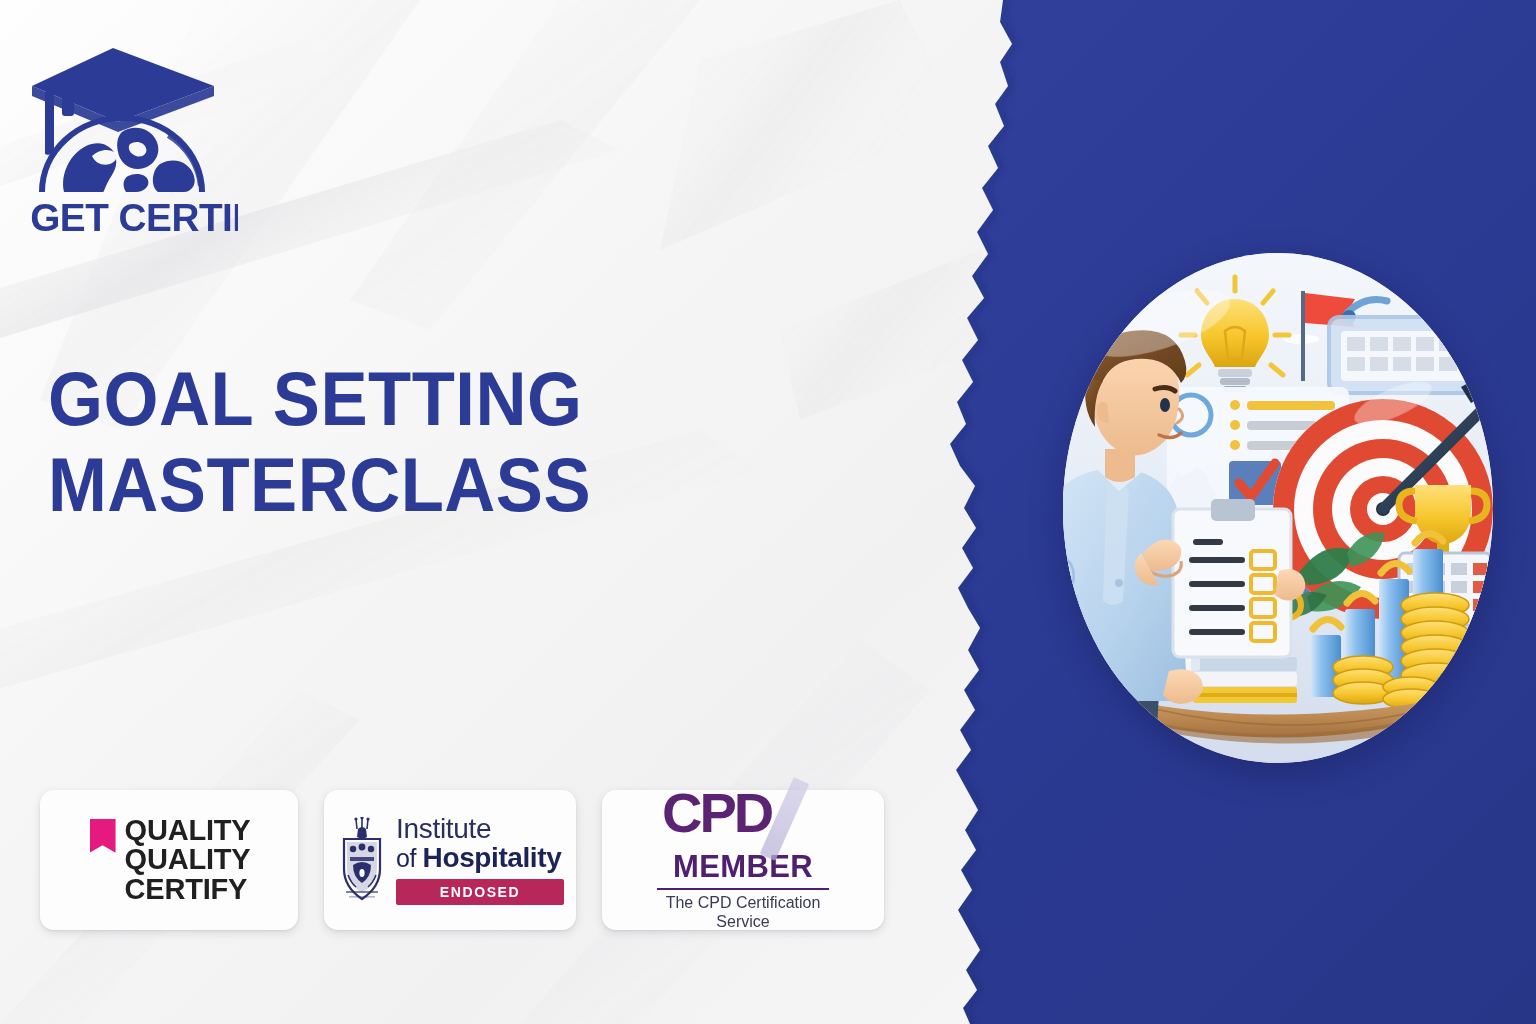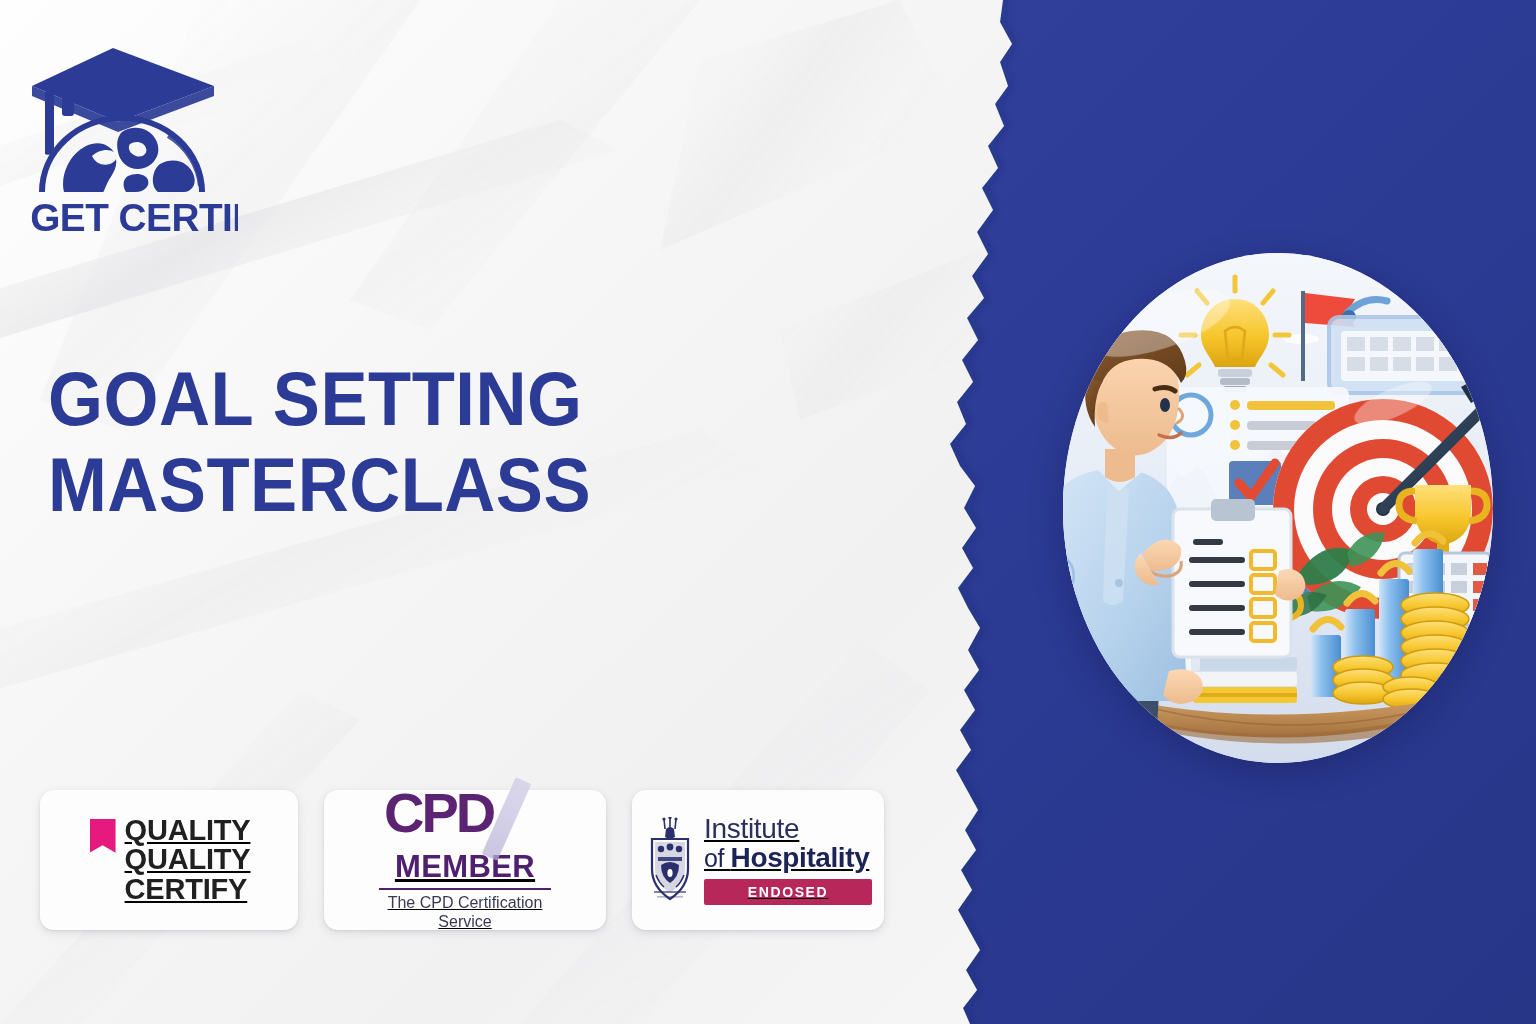--- a/index.html
+++ b/index.html
@@ -43,21 +43,20 @@
   .headline .l2 { display:block; }
 
   
   .badges { position:absolute; left:40px; top:790px; display:flex; gap:26px; align-items:flex-start; }
   .badge-card {
     background:#fdfdfd;
     border-radius:14px;
     box-shadow:0 3px 10px rgba(60,60,80,.13), 0 1px 3px rgba(60,60,80,.10);
     display:flex; align-items:center; justify-content:center;
     height:140px;
-    text-decoration:underline;
   }
   .badge-qls { width:258px; padding:12px 14px 12px 16px; }
   .badge-ioh { width:252px; padding:10px 12px; }
   .badge-cpd { width:282px; padding:8px 12px; }
 
   
   .qls-inner { display:flex; align-items:flex-start; gap:9px; }
   .qls-mark { width:26px; height:34px; background:#e6197f; flex:0 0 auto; margin-top:3px;
               clip-path:polygon(0 0,100% 0,100% 100%,50% 78%,0 100%); }
   .qls-text { font-weight:bold; font-size:29px; line-height:1.02; color:#202020; letter-spacing:-0.2px; }
@@ -200,35 +199,20 @@
 
   <div class="badges">
 
     <div class="badge-card badge-qls">
       <div class="qls-inner">
         <div class="qls-mark"></div>
         <div class="qls-text">
           <span>QUALITY</span>
           <span>QUALITY</span>
           <span>CERTIFY</span>
-        </div>
-      </div>
-    </div>
-
-    <div class="badge-card badge-cpd">
-      <div class="cpd-inner">
-        <div class="cpd-top">
-          <div class="cpd-slash"></div>
-          <div class="cpd-word">CPD</div>
-        </div>
-        <div class="cpd-member">MEMBER</div>
-        <div class="cpd-rule"></div>
-        <div class="cpd-sub">
-          <span>The CPD Certification</span>
-          <span>Service</span>
         </div>
       </div>
     </div>
 
     <div class="badge-card badge-ioh">
       <div class="ioh-inner">
         <svg class="ioh-crest" viewBox="0 0 52 86">
           <g fill="#2b2f6e">
 
             <path d="M20,2 L21,12 M26,0 L26,11 M32,2 L31,12" stroke="#2b2f6e" stroke-width="1.6" fill="none"></path>
@@ -253,20 +237,35 @@
         </svg>
         <div class="ioh-right">
           <div class="ioh-l1">Institute</div>
           <div class="ioh-l2">
             <span class="of">of </span><b>Hospitality</b>
           </div>
           <div class="ioh-band">ENDOSED</div>
         </div>
       </div>
     </div>
+
+    <div class="badge-card badge-cpd">
+      <div class="cpd-inner">
+        <div class="cpd-top">
+          <div class="cpd-slash"></div>
+          <div class="cpd-word">CPD</div>
+        </div>
+        <div class="cpd-member">MEMBER</div>
+        <div class="cpd-rule"></div>
+        <div class="cpd-sub">
+          <span>The CPD Certification</span>
+          <span>Service</span>
+        </div>
+      </div>
+    </div>
   </div>
 
   <div class="illus">
     <svg width="430" height="510" viewBox="0 0 430 510">
       <defs>
         <linearGradient id="sky" x1="0" y1="0" x2="0" y2="1">
           <stop offset="0%" stop-color="#f4f7fb"></stop>
             <stop offset="60%" stop-color="#e3eaf5"></stop>
           <stop offset="100%" stop-color="#d4dded"></stop>
         </linearGradient>

